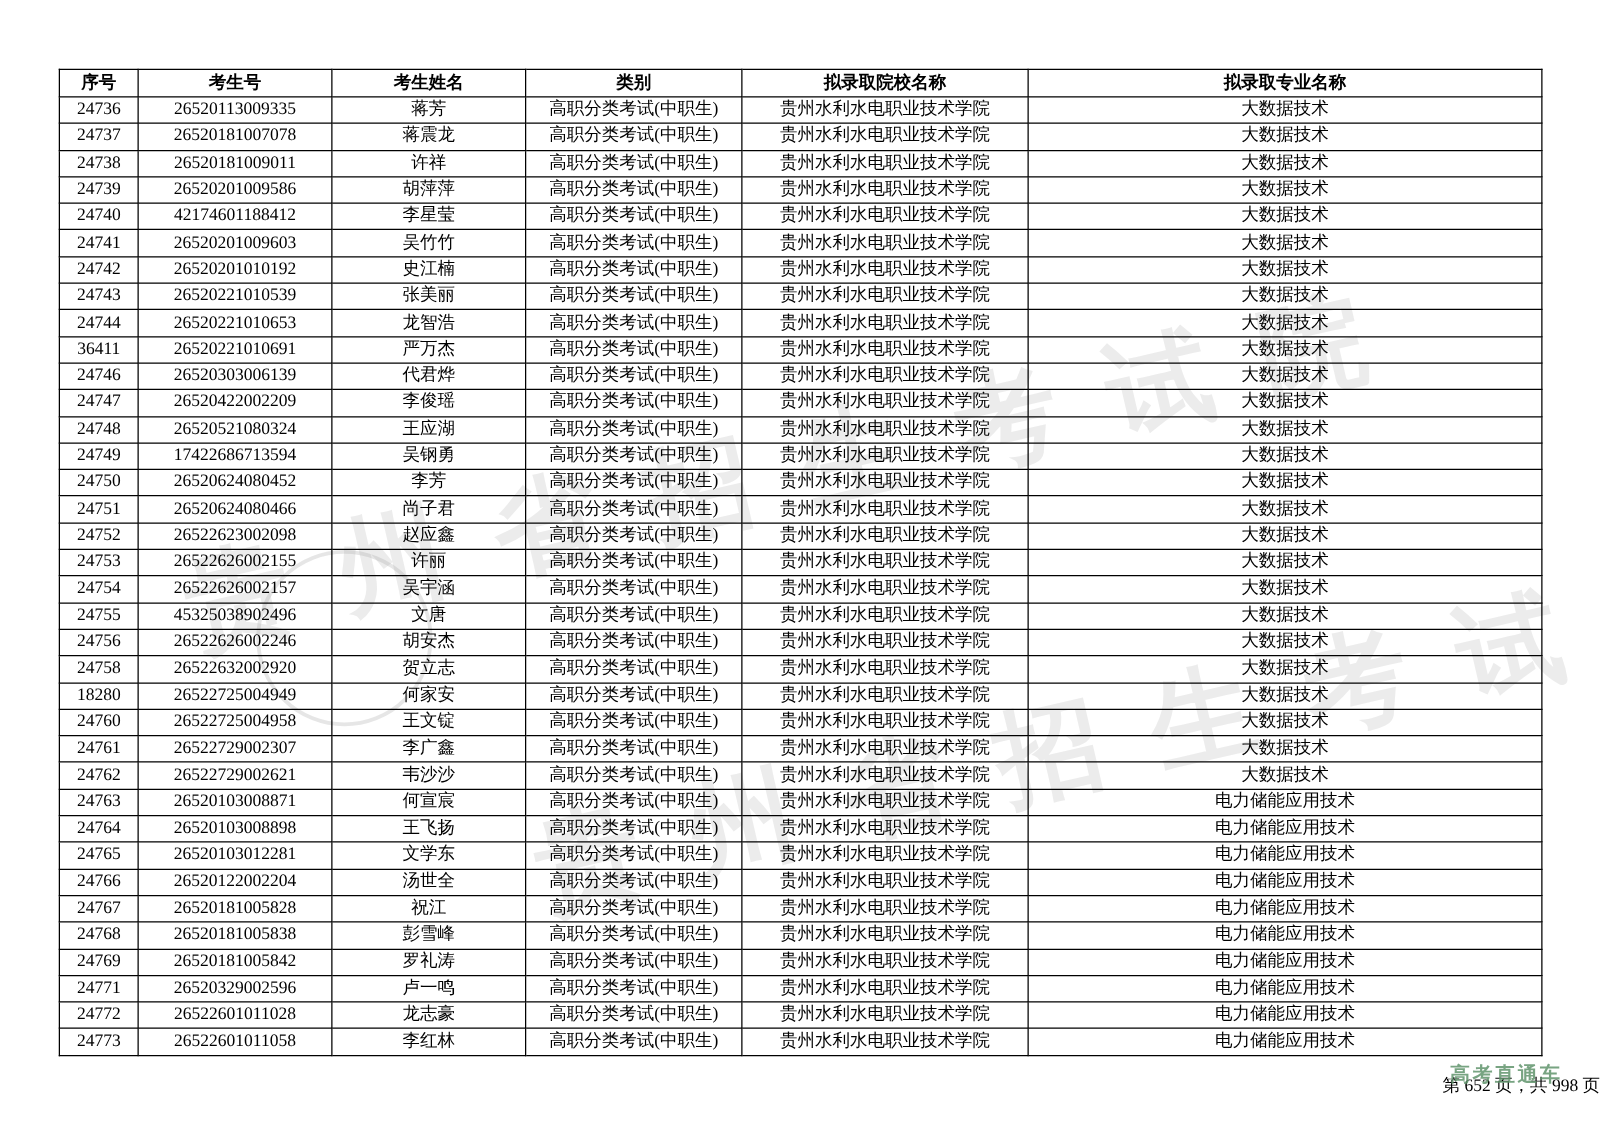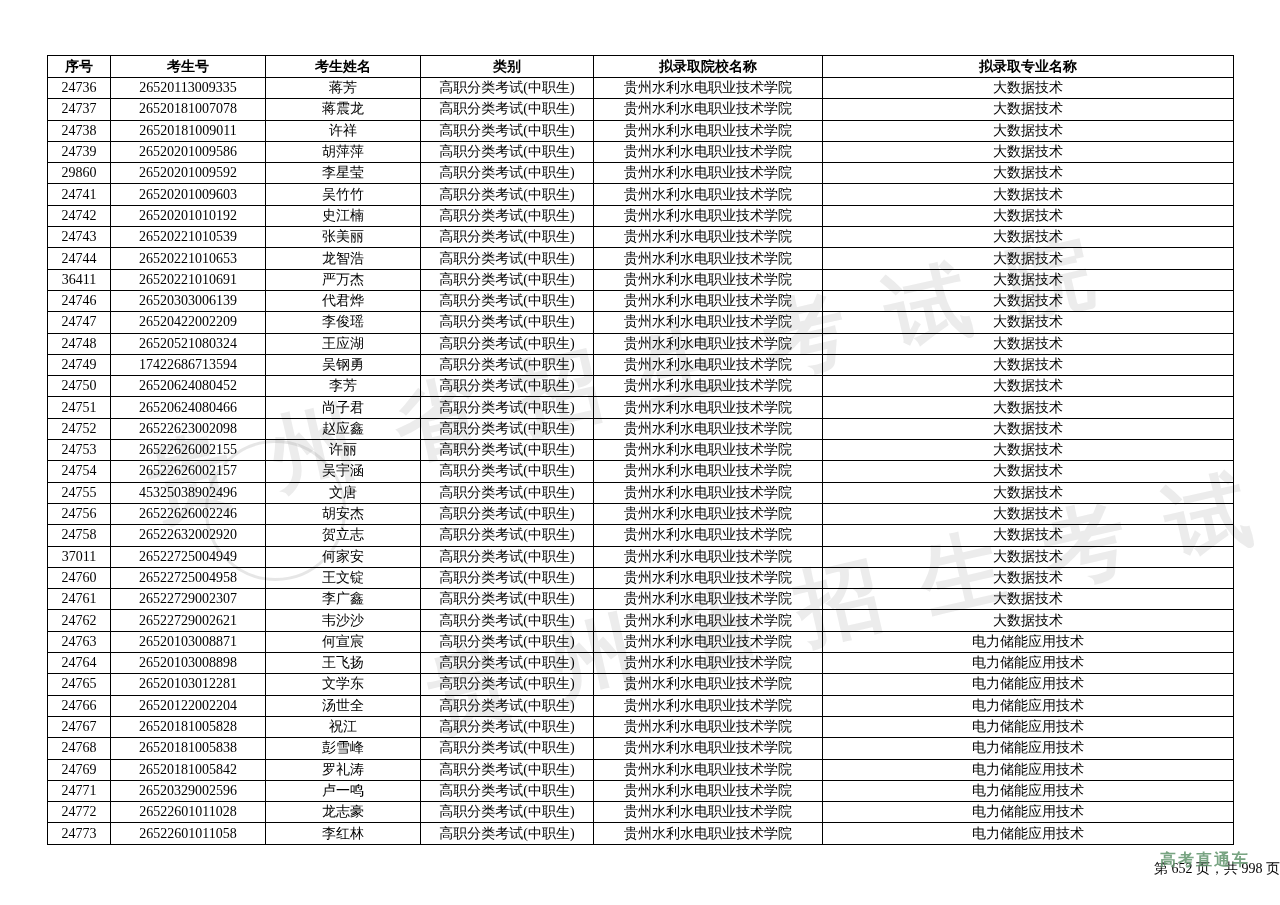--- a/index.html
+++ b/index.html
@@ -153,22 +153,22 @@
         </tr>
         <tr>
           <td>24739</td>
           <td>26520201009586</td>
           <td>胡萍萍</td>
           <td>高职分类考试(中职生)</td>
           <td>贵州水利水电职业技术学院</td>
           <td>大数据技术</td>
         </tr>
         <tr>
-          <td>29860</td>
-          <td>26520201009592</td>
+          <td>24740</td>
+          <td>42174601188412</td>
           <td>李星莹</td>
           <td>高职分类考试(中职生)</td>
           <td>贵州水利水电职业技术学院</td>
           <td>大数据技术</td>
         </tr>
         <tr>
           <td>24741</td>
           <td>26520201009603</td>
           <td>吴竹竹</td>
           <td>高职分类考试(中职生)</td>
@@ -297,21 +297,21 @@
         </tr>
         <tr>
           <td>24758</td>
           <td>26522632002920</td>
           <td>贺立志</td>
           <td>高职分类考试(中职生)</td>
           <td>贵州水利水电职业技术学院</td>
           <td>大数据技术</td>
         </tr>
         <tr>
-          <td>37011</td>
+          <td>18280</td>
           <td>26522725004949</td>
           <td>何家安</td>
           <td>高职分类考试(中职生)</td>
           <td>贵州水利水电职业技术学院</td>
           <td>大数据技术</td>
         </tr>
         <tr>
           <td>24760</td>
           <td>26522725004958</td>
           <td>王文锭</td>

